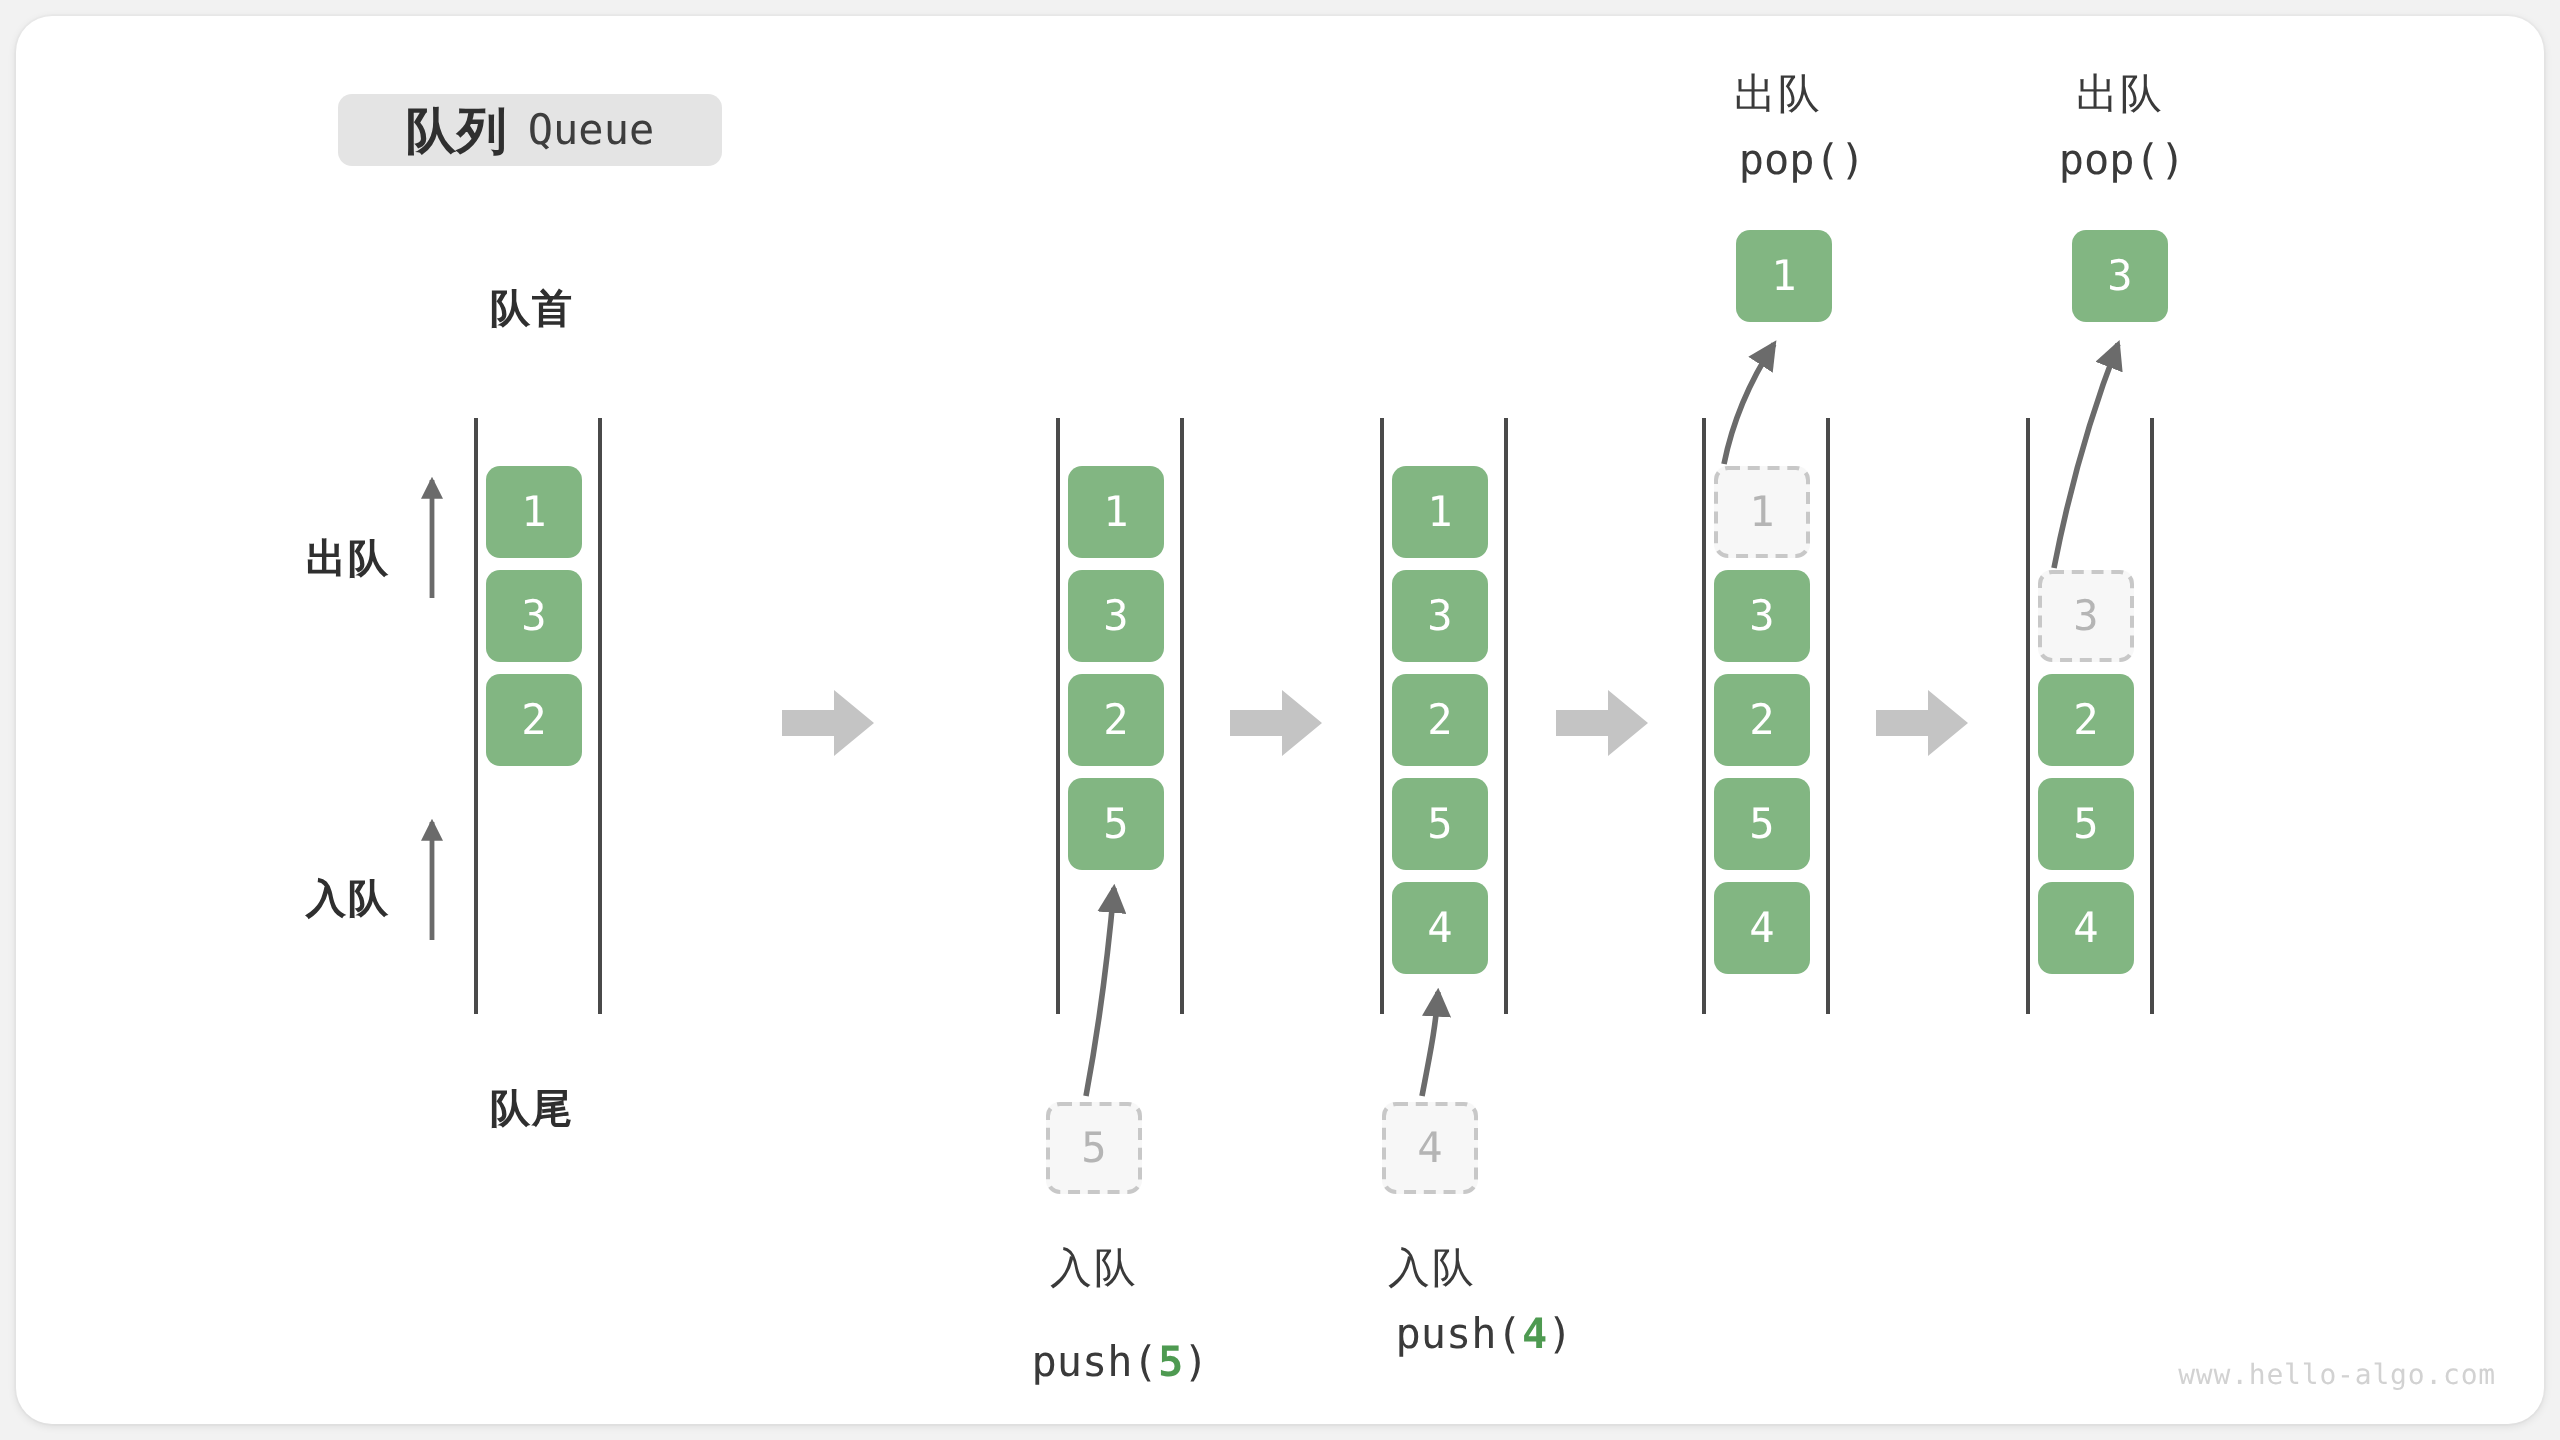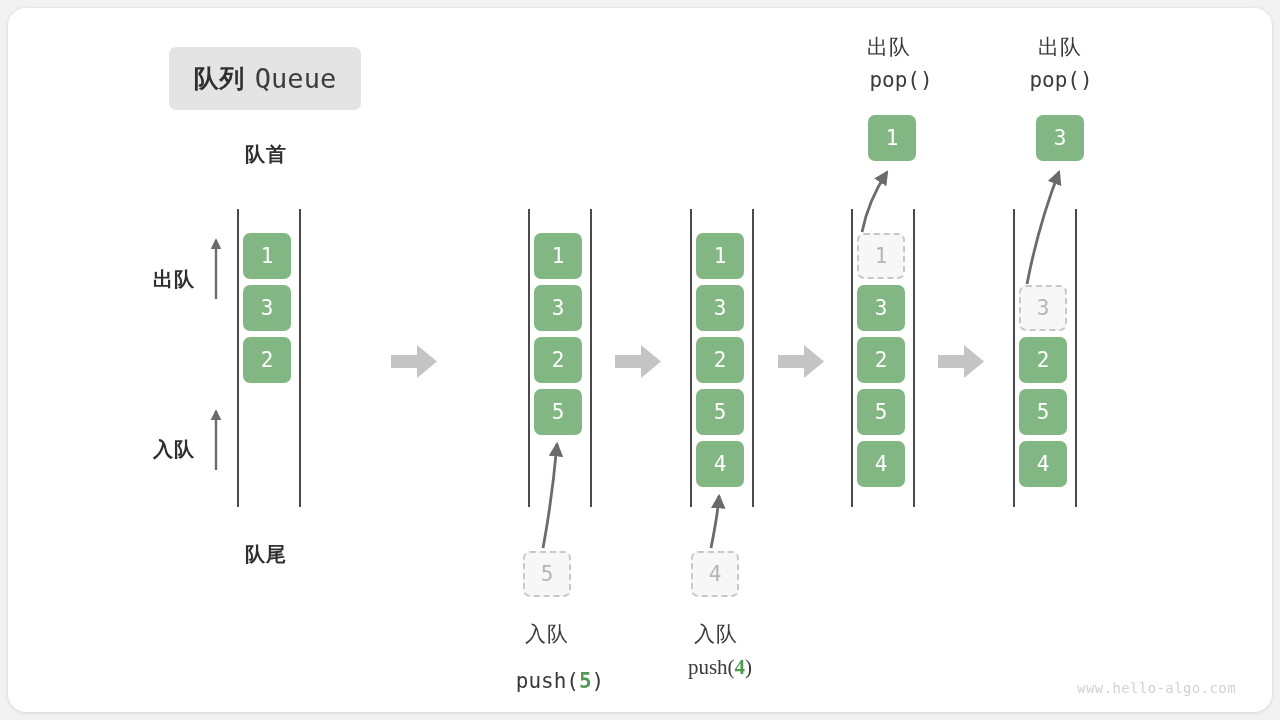--- a/index.html
+++ b/index.html
@@ -40,37 +40,37 @@
     height: 720px;
     pointer-events: none;
   }
 
   
   .title-badge {
     position: absolute;
     left: 169px;
     top: 47px;
     width: 192px;
-    height: 63px;
+    height: 36px;
     background: #e4e4e4;
     border-radius: 7px;
     display: flex;
     align-items: center;
     justify-content: center;
     gap: 10px;
   }
   .title-cn {
     font-size: 25px;
     font-weight: bold;
     color: #2f2f2f;
     letter-spacing: 0.5px;
   }
   .title-en {
     font-family: "DejaVu Sans Mono", monospace;
-    font-size: 27px;
+    font-size: 21px;
     color: #3d3d3d;
   }
 
   
   .lbl {
     position: absolute;
     color: #2f2f2f;
     white-space: nowrap;
   }
   .lbl-bold-cn {
@@ -118,21 +118,21 @@
 
   
   .rail {
     position: absolute;
     width: 1.6px;
     background: #4a4a4a;
   }
 
   .watermark {
     position: absolute;
-    right: 44px;
+    right: 32px;
     bottom: 24px;
     font-family: "DejaVu Sans Mono", monospace;
     font-size: 14px;
     color: #d2d2d2;
     letter-spacing: 0.4px;
   }
 </style>
 </head>
 <body>
 
@@ -177,21 +177,21 @@
 
   <div class="cell" style="left:696px; top:233px;">1</div>
   <div class="cell" style="left:696px; top:285px;">3</div>
   <div class="cell" style="left:696px; top:337px;">2</div>
   <div class="cell" style="left:696px; top:389px;">5</div>
   <div class="cell" style="left:696px; top:441px;">4</div>
 
   <div class="cell ghost" style="left:691px; top:551px;">4</div>
 
   <div class="lbl lbl-cn center-text" style="left:716px; top:620px;">入队</div>
-  <div class="lbl lbl-mono center-text" style="left:720px; top:655px;font-family:Liberation Serif, serif;">
+  <div class="lbl lbl-mono center-text" style="left:742px; top:655px;">
     <span>push(</span><span class="mono-green">4</span><span>)</span>
   </div>
 
   <div class="lbl lbl-cn center-text" style="left:889px; top:33px;">出队</div>
   <div class="lbl lbl-mono center-text" style="left:901px; top:68px;">pop()</div>
 
   <div class="cell" style="left:868px; top:115px;">1</div>
 
   <div class="rail" style="left:851px; top:209px; height:298px;"></div>
   <div class="rail" style="left:913px; top:209px; height:298px;"></div>

